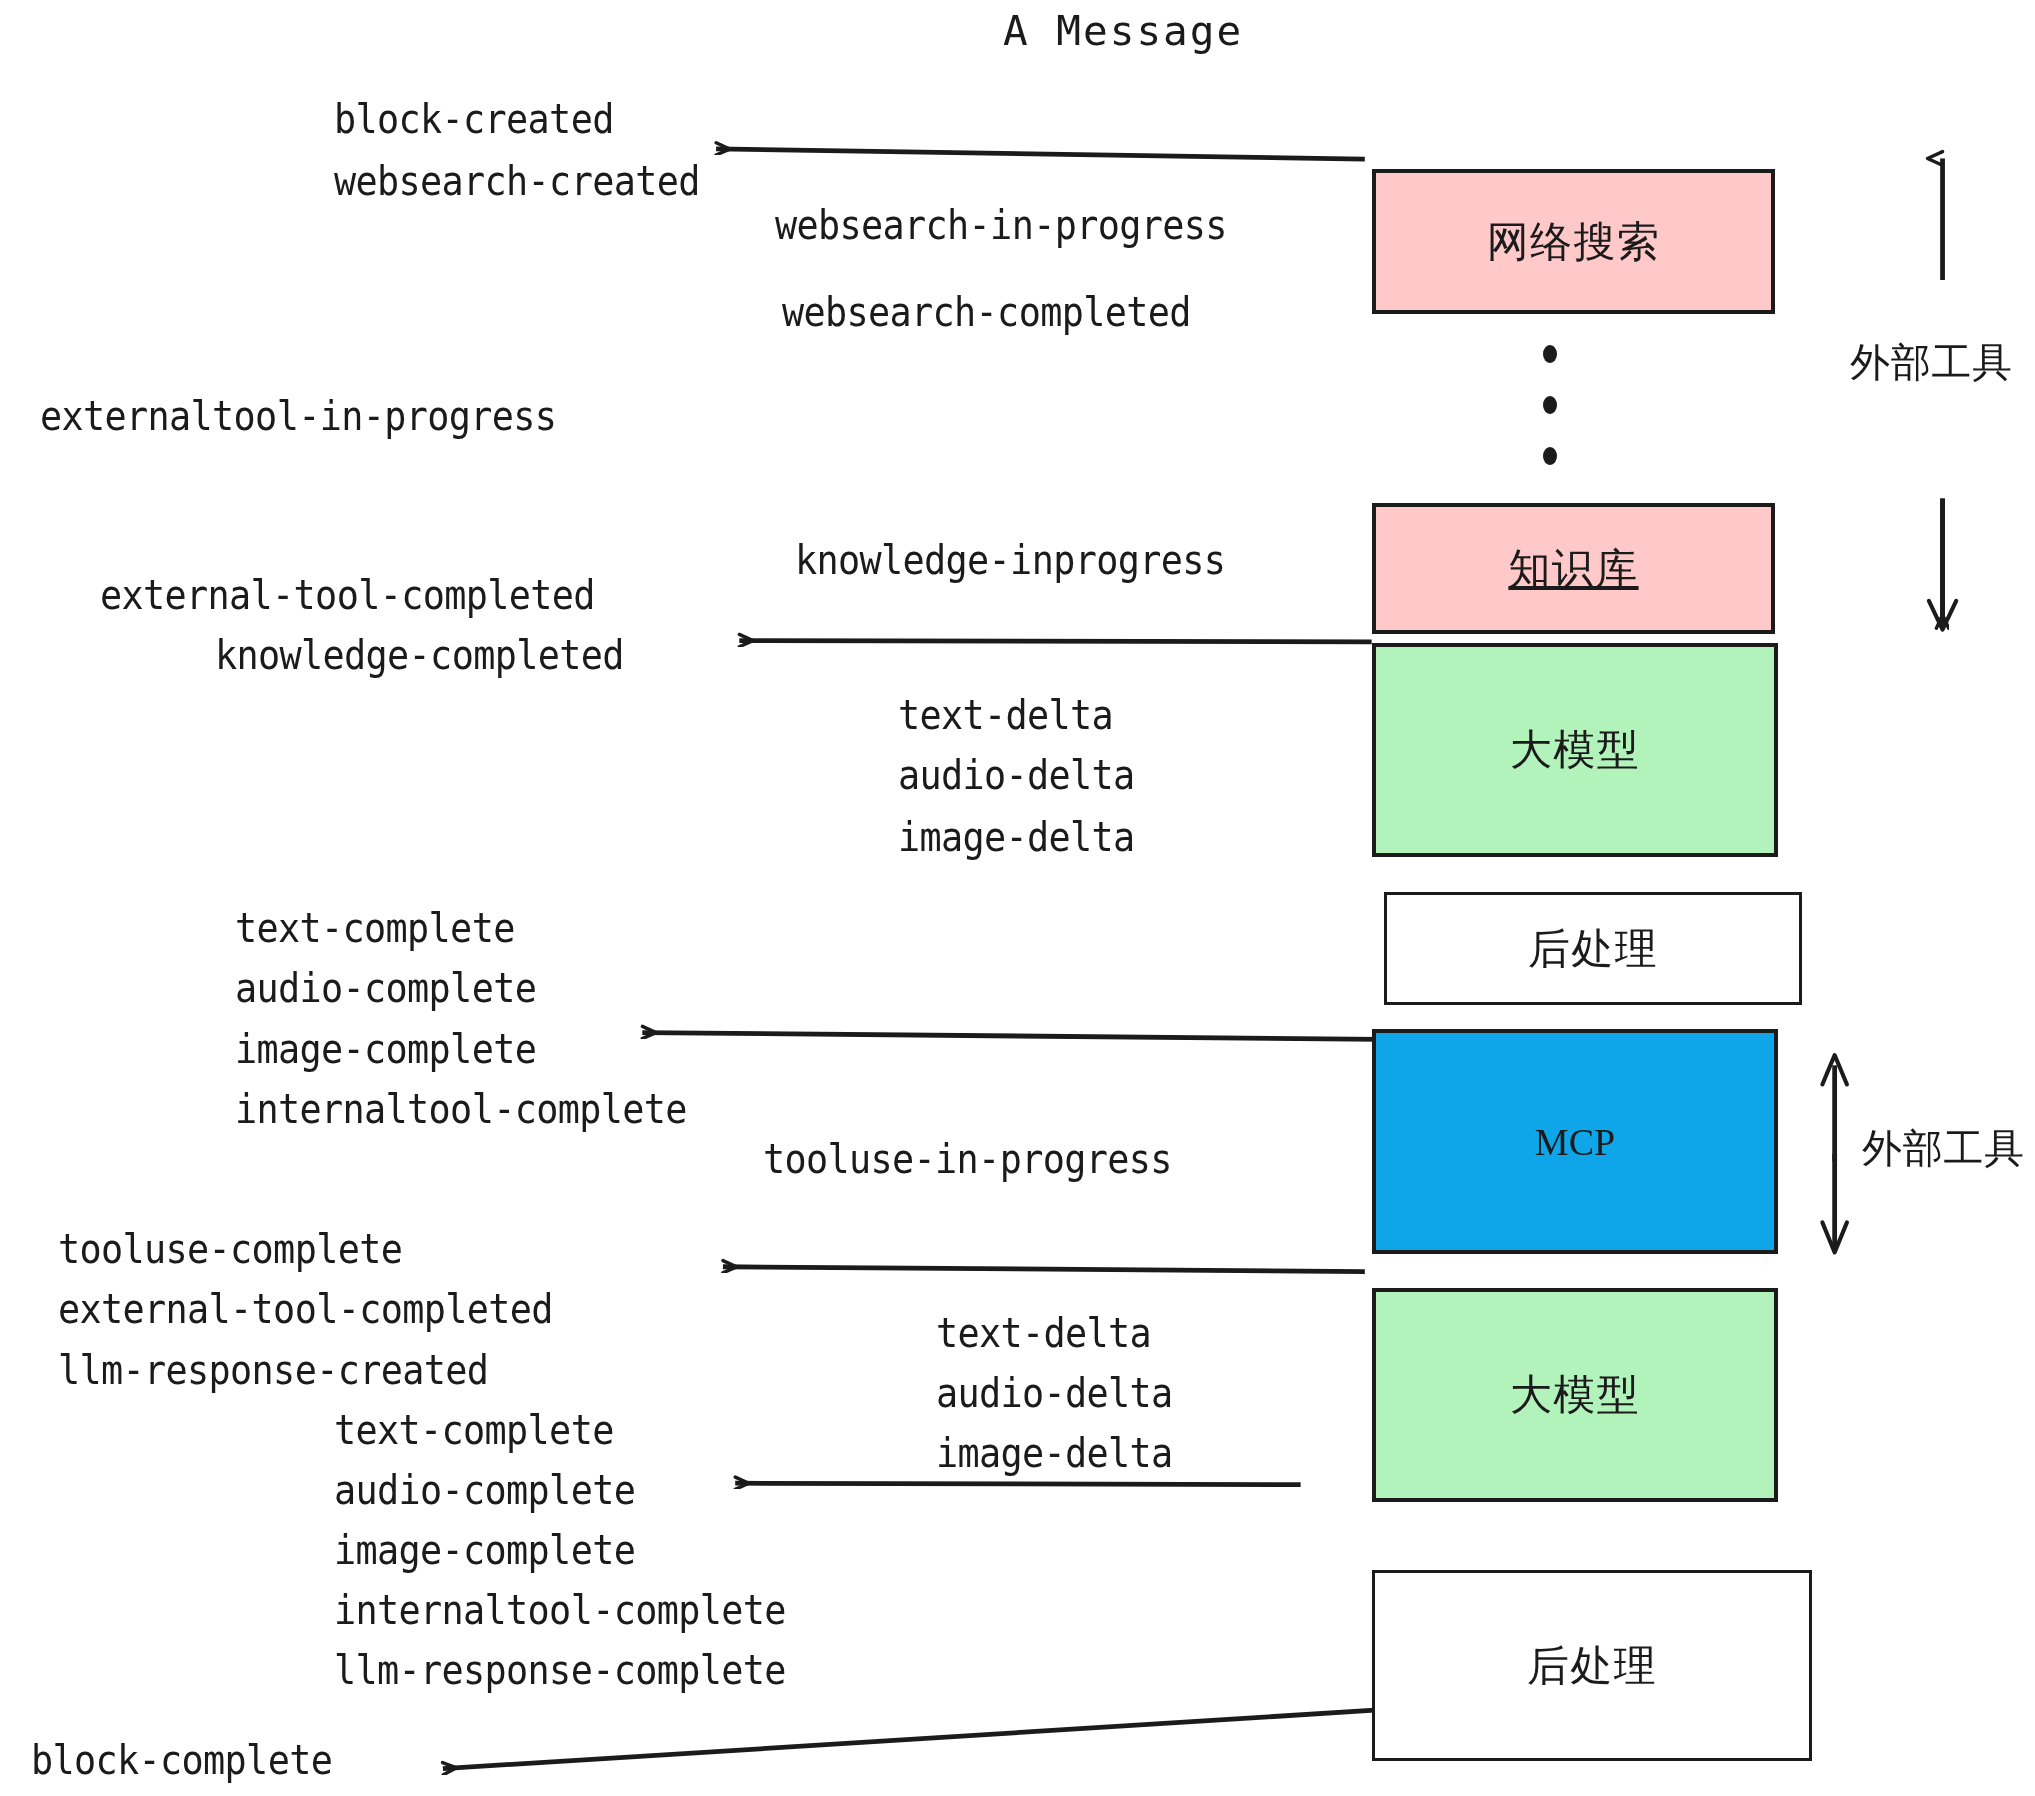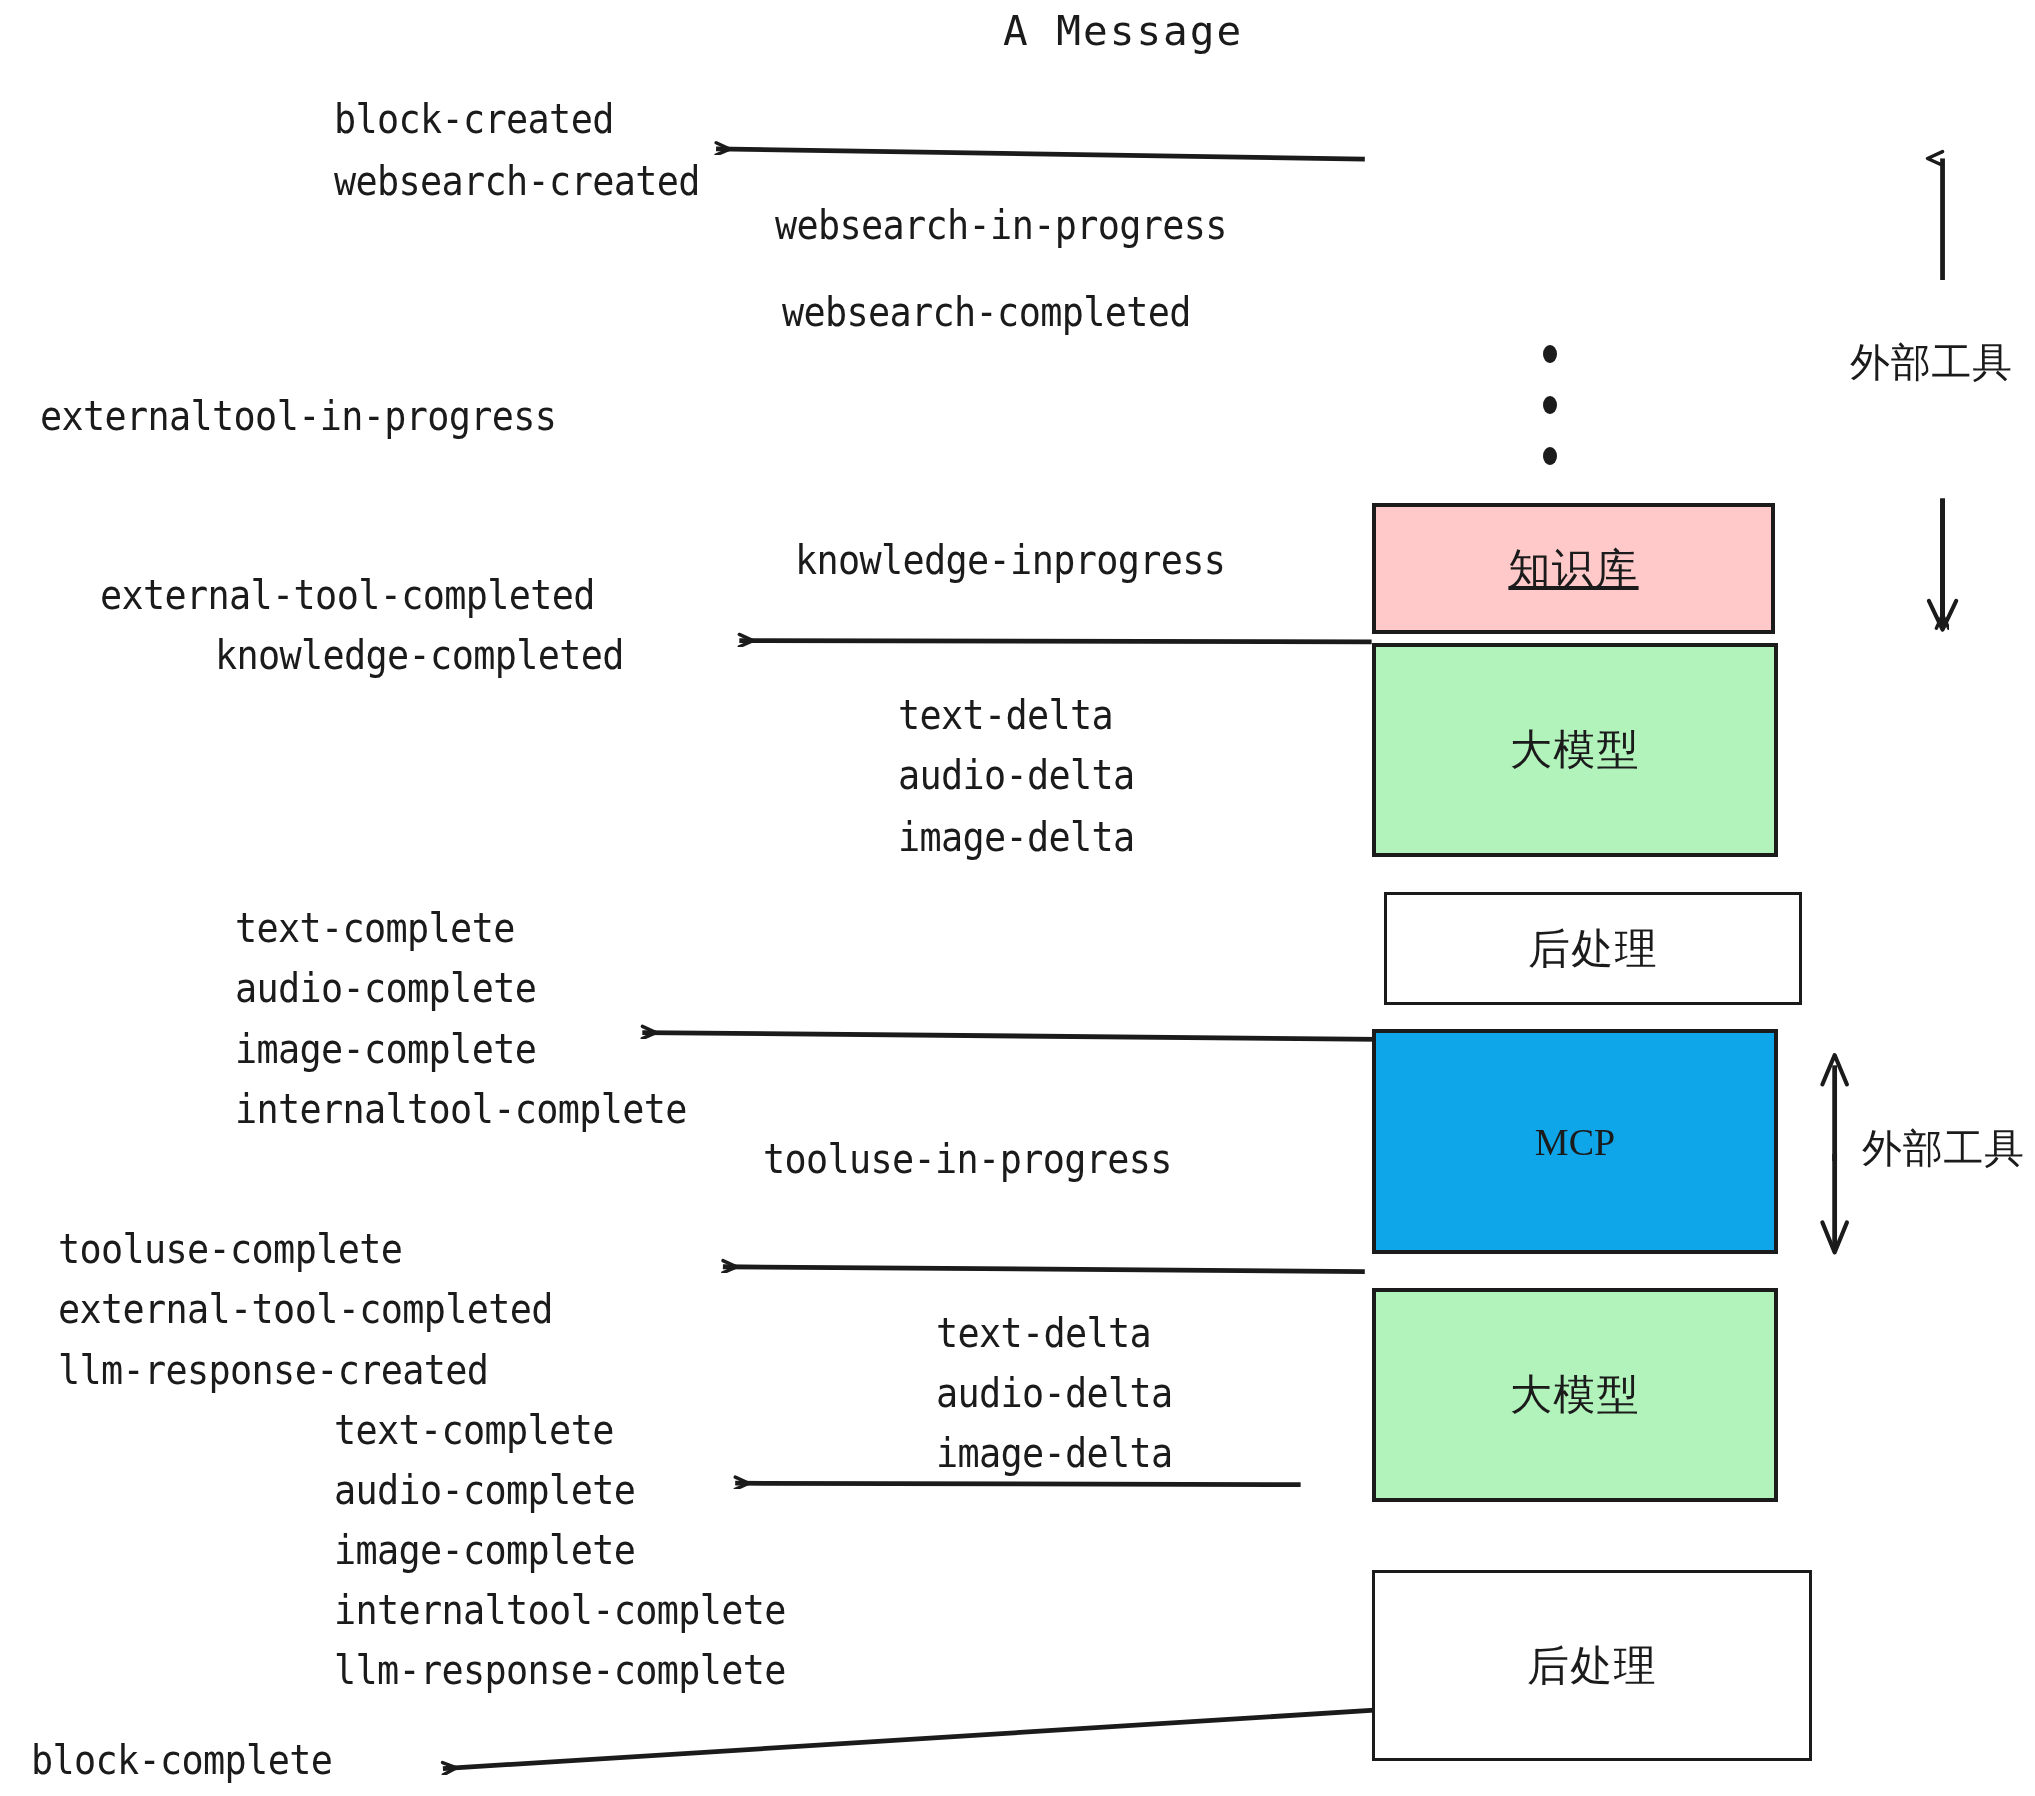--- a/index.html
+++ b/index.html
@@ -161,20 +161,23 @@
   <div class="evt" style="left:911px; top:1433px;">image-delta</div>
 
   <div class="evt" style="left:309px; top:1410px;">text-complete</div>
   <div class="evt" style="left:309px; top:1470px;">audio-complete</div>
   <div class="evt" style="left:309px; top:1530px;">image-complete</div>
   <div class="evt" style="left:309px; top:1590px;">internaltool-complete</div>
   <div class="evt" style="left:309px; top:1650px;">llm-response-complete</div>
 
   <div class="evt" style="left:5.5px; top:1740px;">block-complete</div>
 
+  <div class="node" style="left:1347px; top:169px; width:403px; height:145px; background:#FFC9C9;">
+    <span>网络搜索</span>
+  </div>
 
   <div class="dot" style="left:1518px; top:345px;"></div>
   <div class="dot" style="left:1518px; top:396px;"></div>
   <div class="dot" style="left:1518px; top:447px;"></div>
 
   <div class="node" style="left:1347px; top:503px; width:403px; height:131px; background:#FFC9C9;text-decoration:underline;">
     <span>知识库</span>
   </div>
 
   <div class="node" style="left:1347px; top:643px; width:406px; height:214px; background:#B2F2BB;">

